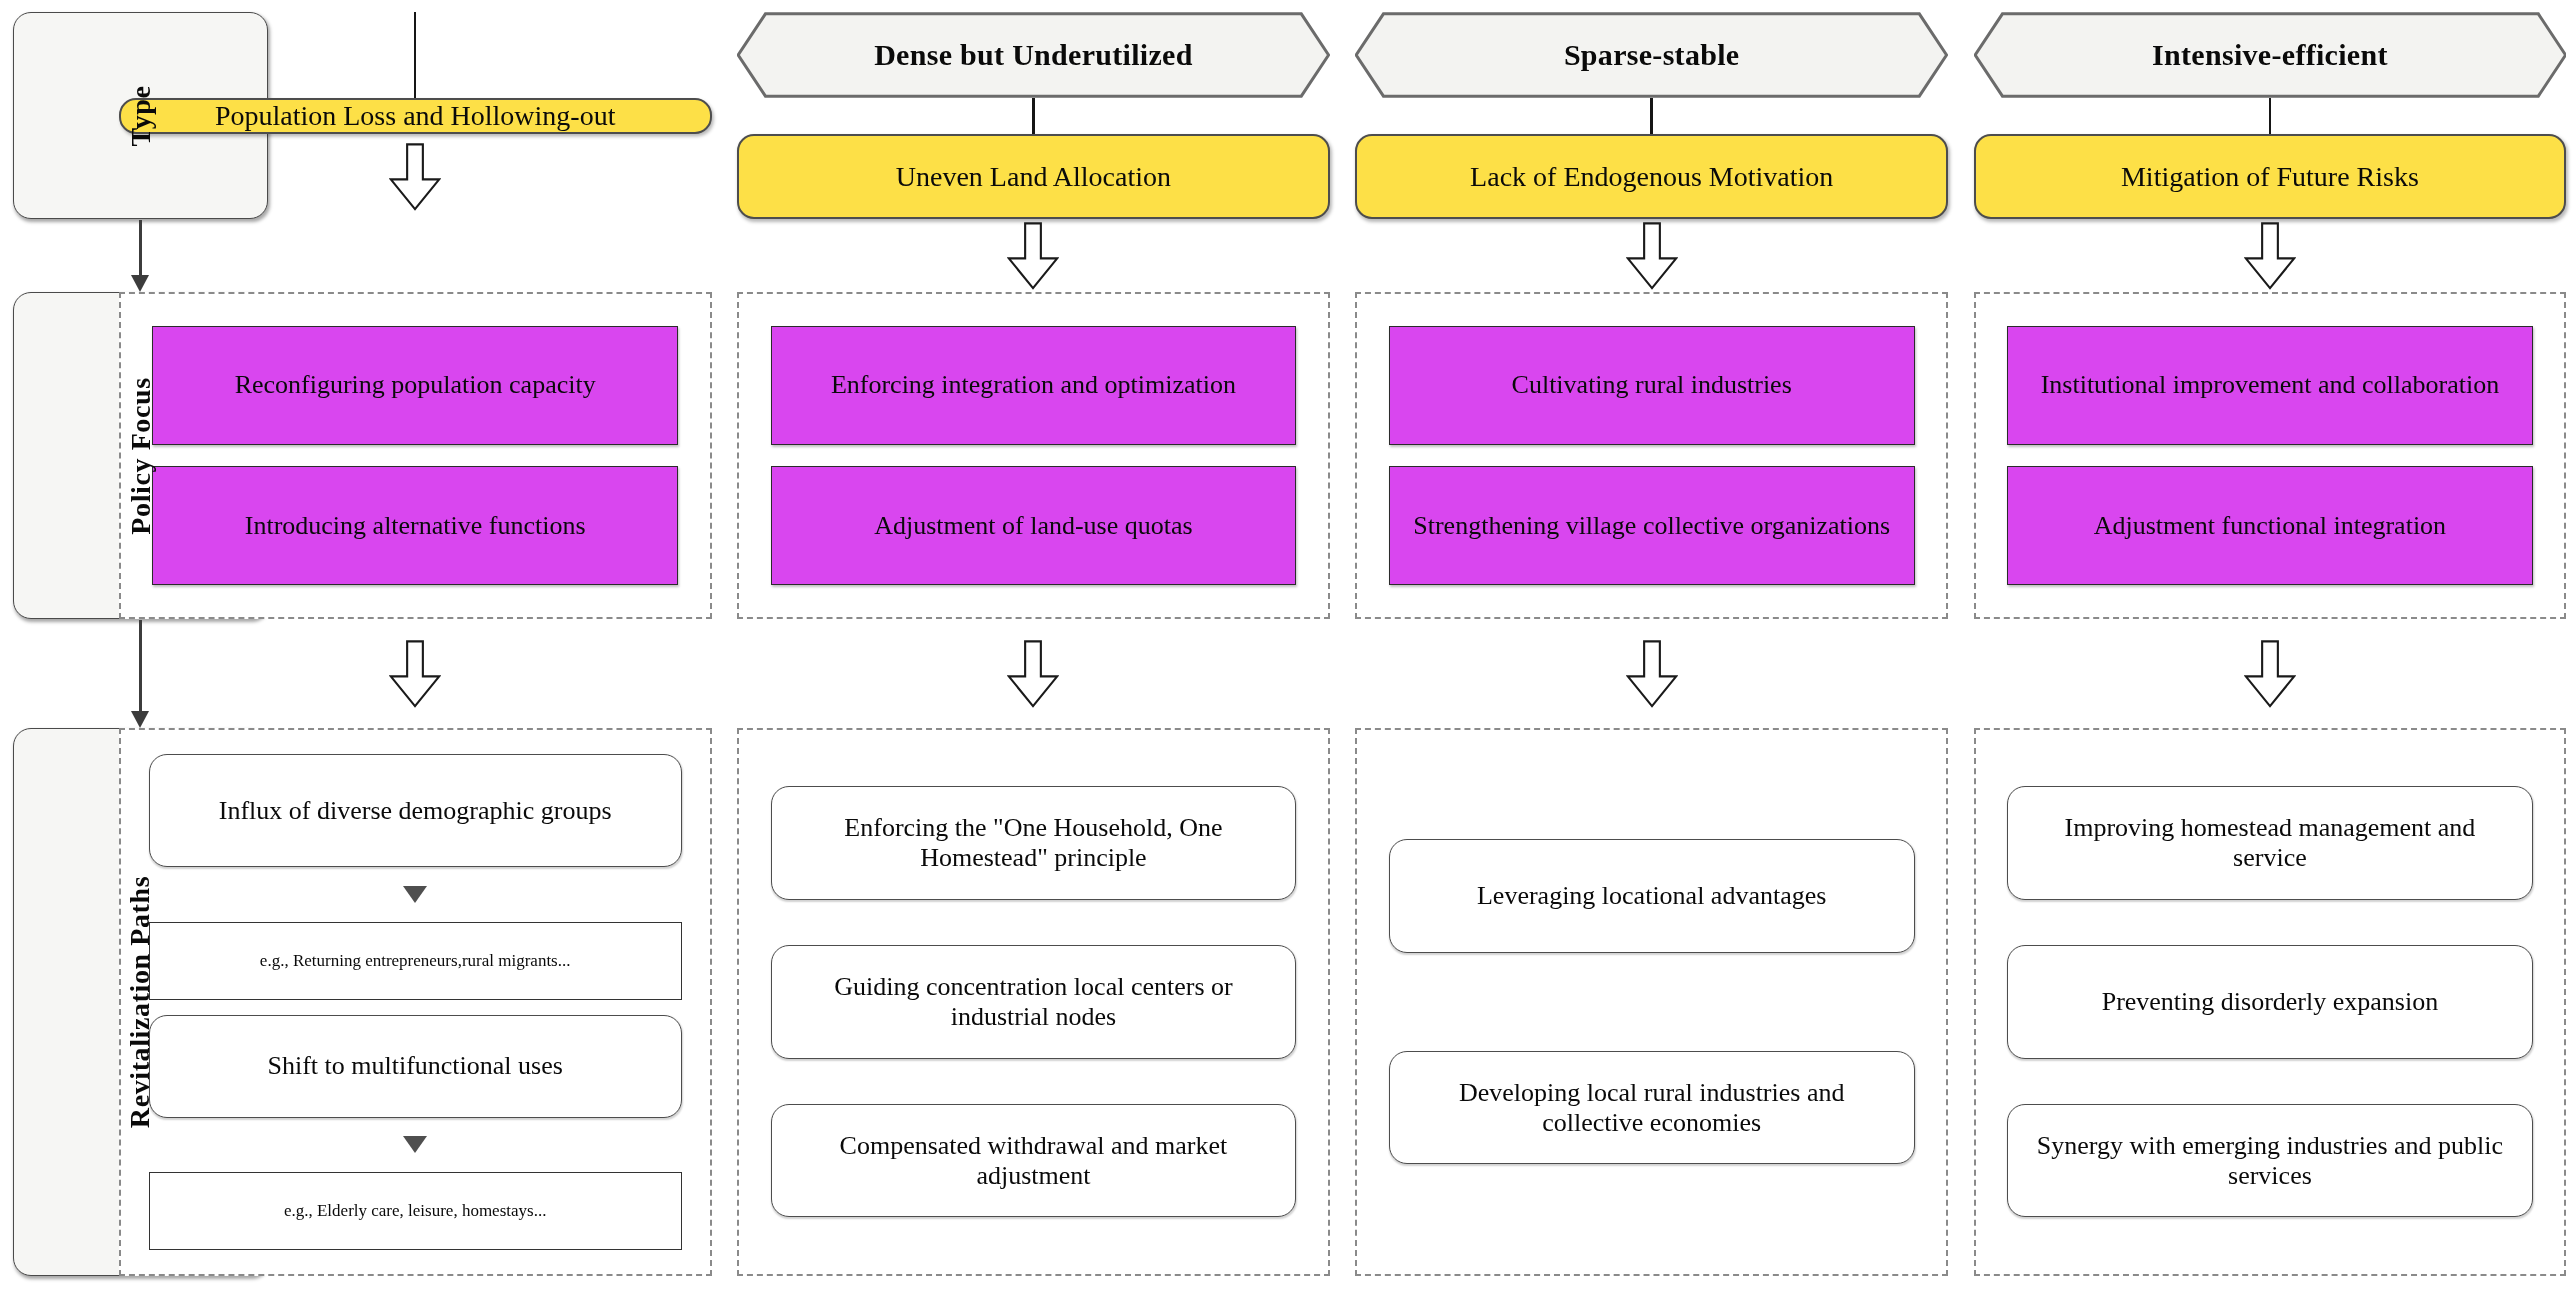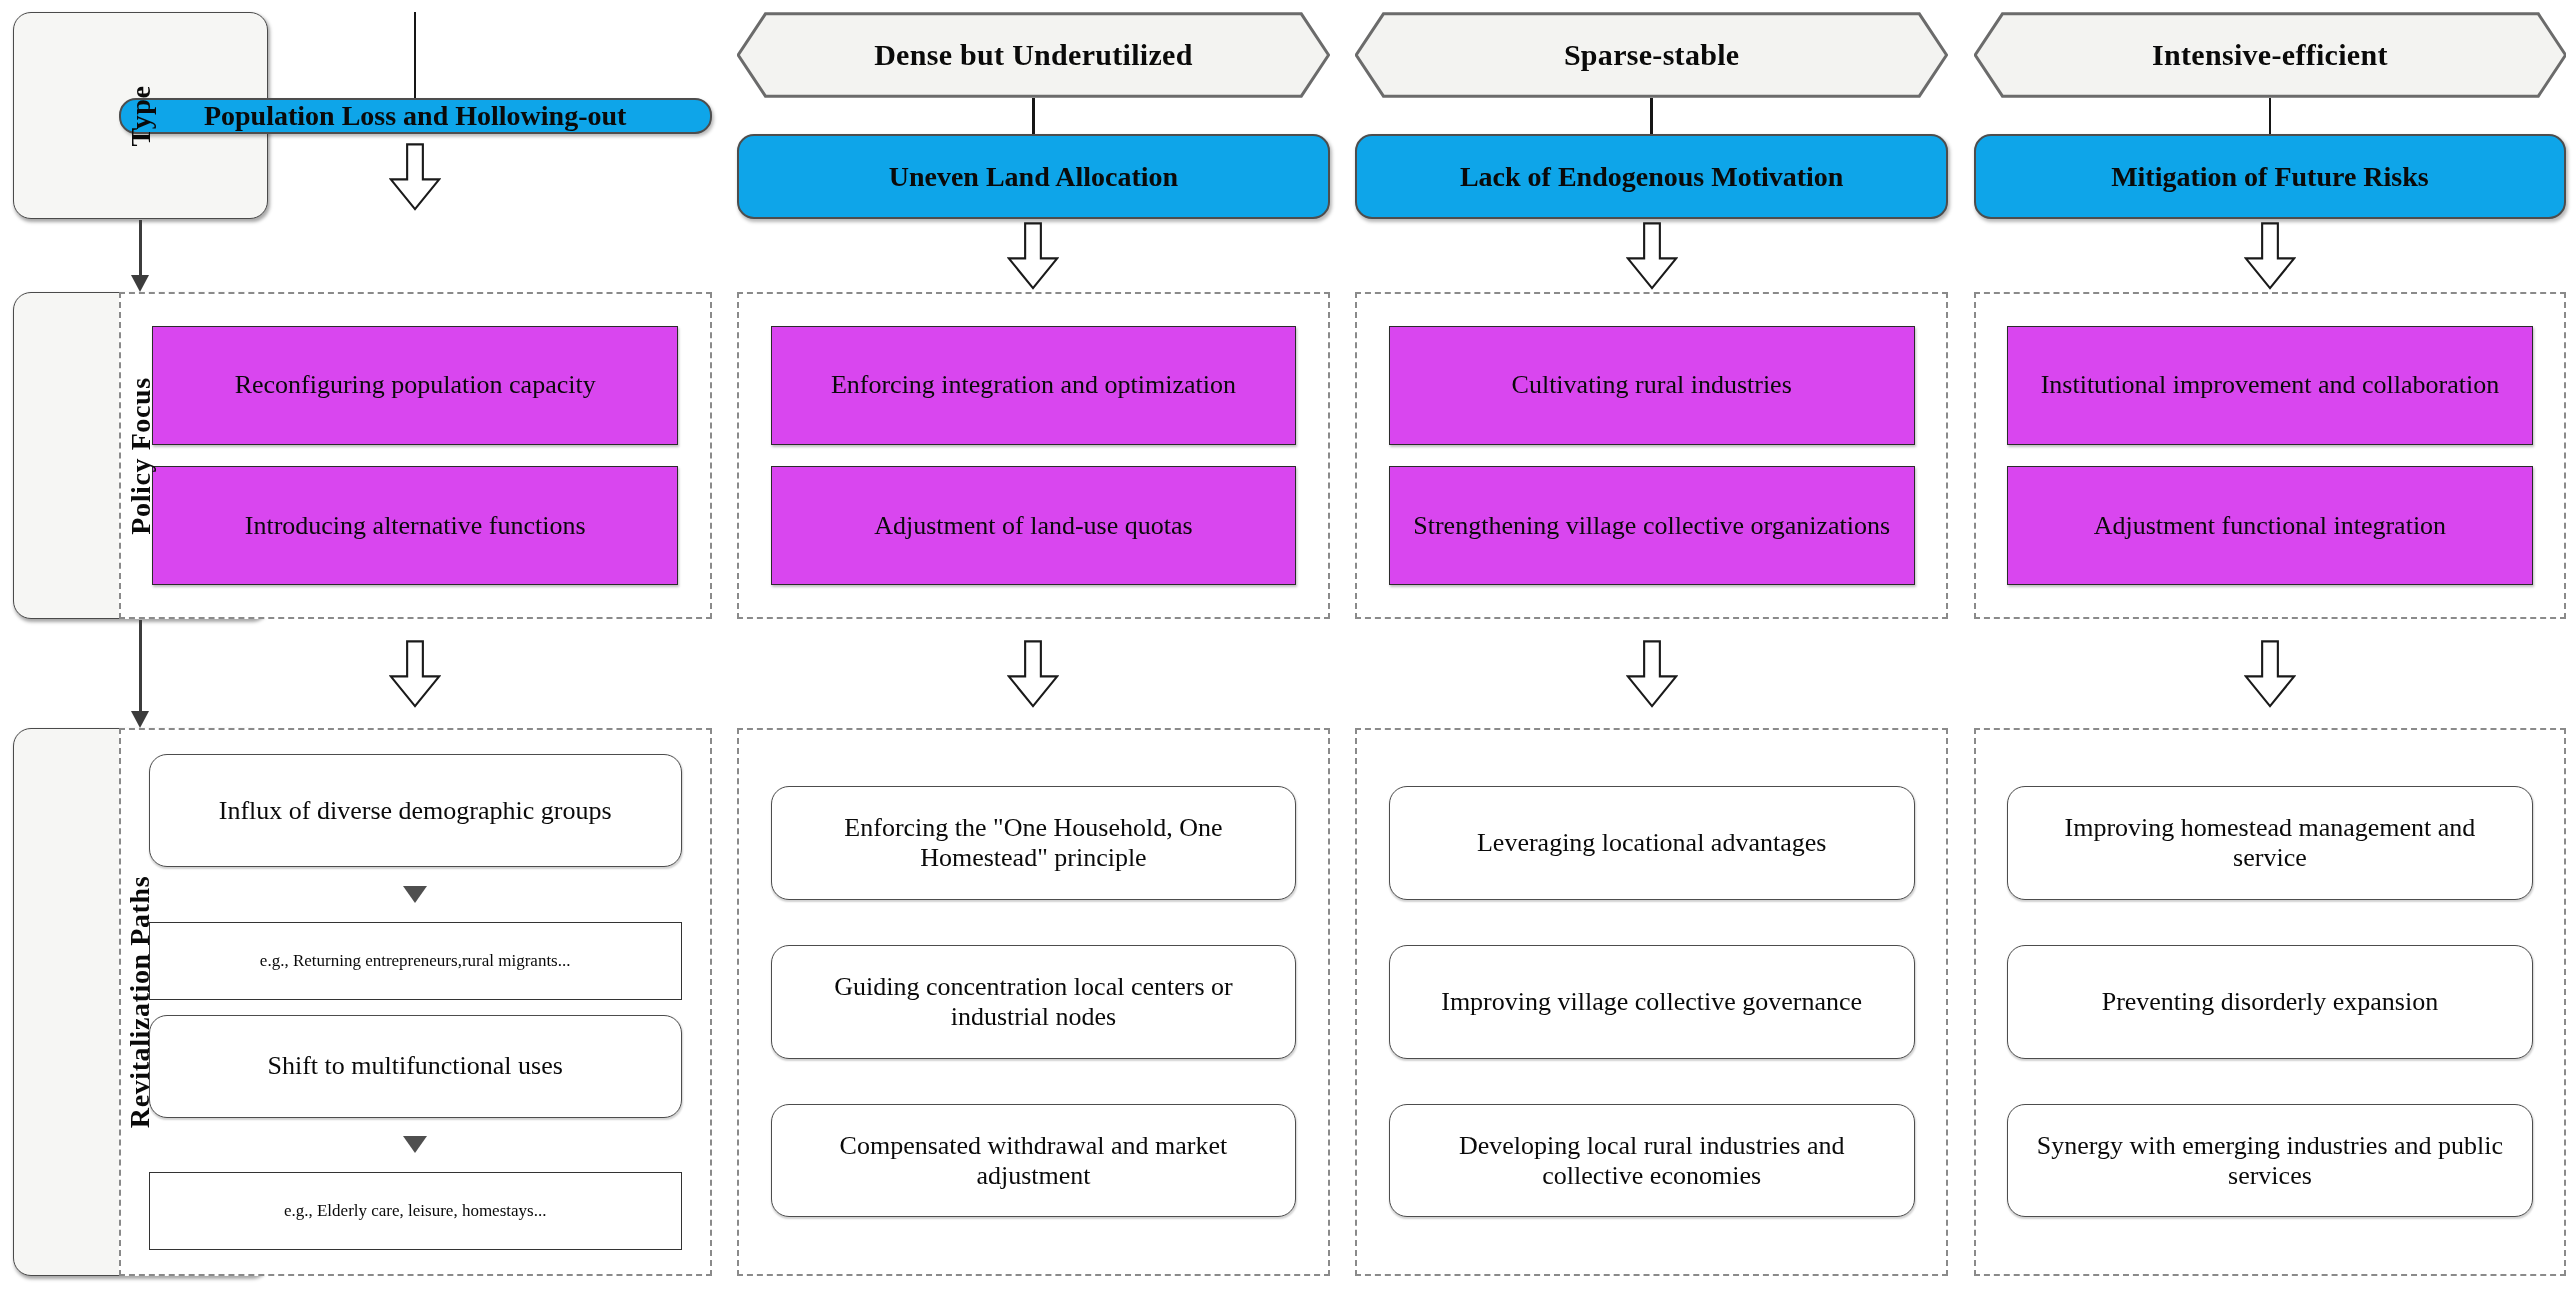--- a/index.html
+++ b/index.html
@@ -16,23 +16,23 @@
   }
   
   .hex-wrap{position:relative;display:flex;align-items:center;justify-content:center;}
   .hex-wrap svg{position:absolute;inset:0;width:100%;height:100%;}
   .hex-label{position:relative;font-weight:bold;font-size:30px;text-align:center;padding:0 42px;letter-spacing:0.3px;}
   
   .conn-row{display:flex;align-items:stretch;justify-content:center;}
   .conn{width:2.4px;background:#161616;}
   
   .issue-box{
-    border:2.4px solid #4d4d4d;border-radius:17px;background:#0ea5e9;
+    border:2.4px solid #4d4d4d;border-radius:17px;background:#fde047;
     display:flex;align-items:center;justify-content:center;text-align:center;
-    font-size:28px;padding:3.6px 17px;box-shadow:1.8px 2.4px 3.6px rgba(0,0,0,.28);font-weight:bold;
+    font-size:28px;padding:3.6px 17px;box-shadow:1.8px 2.4px 3.6px rgba(0,0,0,.28);
   }
   
   .arrow-row{display:flex;align-items:center;justify-content:center;}
   .block-arrow{display:block;}
   
   .dashed{
     border:2.4px dashed #8a8a8a;background:#ffffff;box-sizing:border-box;
     display:flex;flex-direction:column;justify-content:space-evenly;
     padding:11px 31.5px;
   }
@@ -222,23 +222,20 @@
     <div class="arrow-row" style="grid-row:6/7">
       <svg class="block-arrow" width="52" height="68" viewBox="0 0 86 112">
         <polygon points="30,2 56,2 56,60 83,60 43,109 3,60 30,60" fill="#ffffff" stroke="#1a1a1a" stroke-width="3.5"></polygon>
       </svg>
     </div>
     <div class="dashed paths-stack" style="grid-row:7/8">
       <div class="path-item">
         <span>Leveraging locational advantages</span>
       </div>
       <div class="path-item">
-        <span>Improving village collective governance</span>
-      </div>
-      <div class="path-item">
         <span>Developing local rural industries and collective economies</span>
       </div>
     </div>
   </div>
 
   <div class="col">
     <div class="hex-wrap">
       <svg viewBox="0 0 1000 142" preserveAspectRatio="none">
         <polygon points="2,71 48,3 952,3 998,71 952,139 48,139" fill="#f3f3f1" stroke="#6b6b6b" stroke-width="3" vector-effect="non-scaling-stroke"></polygon>
       </svg>

